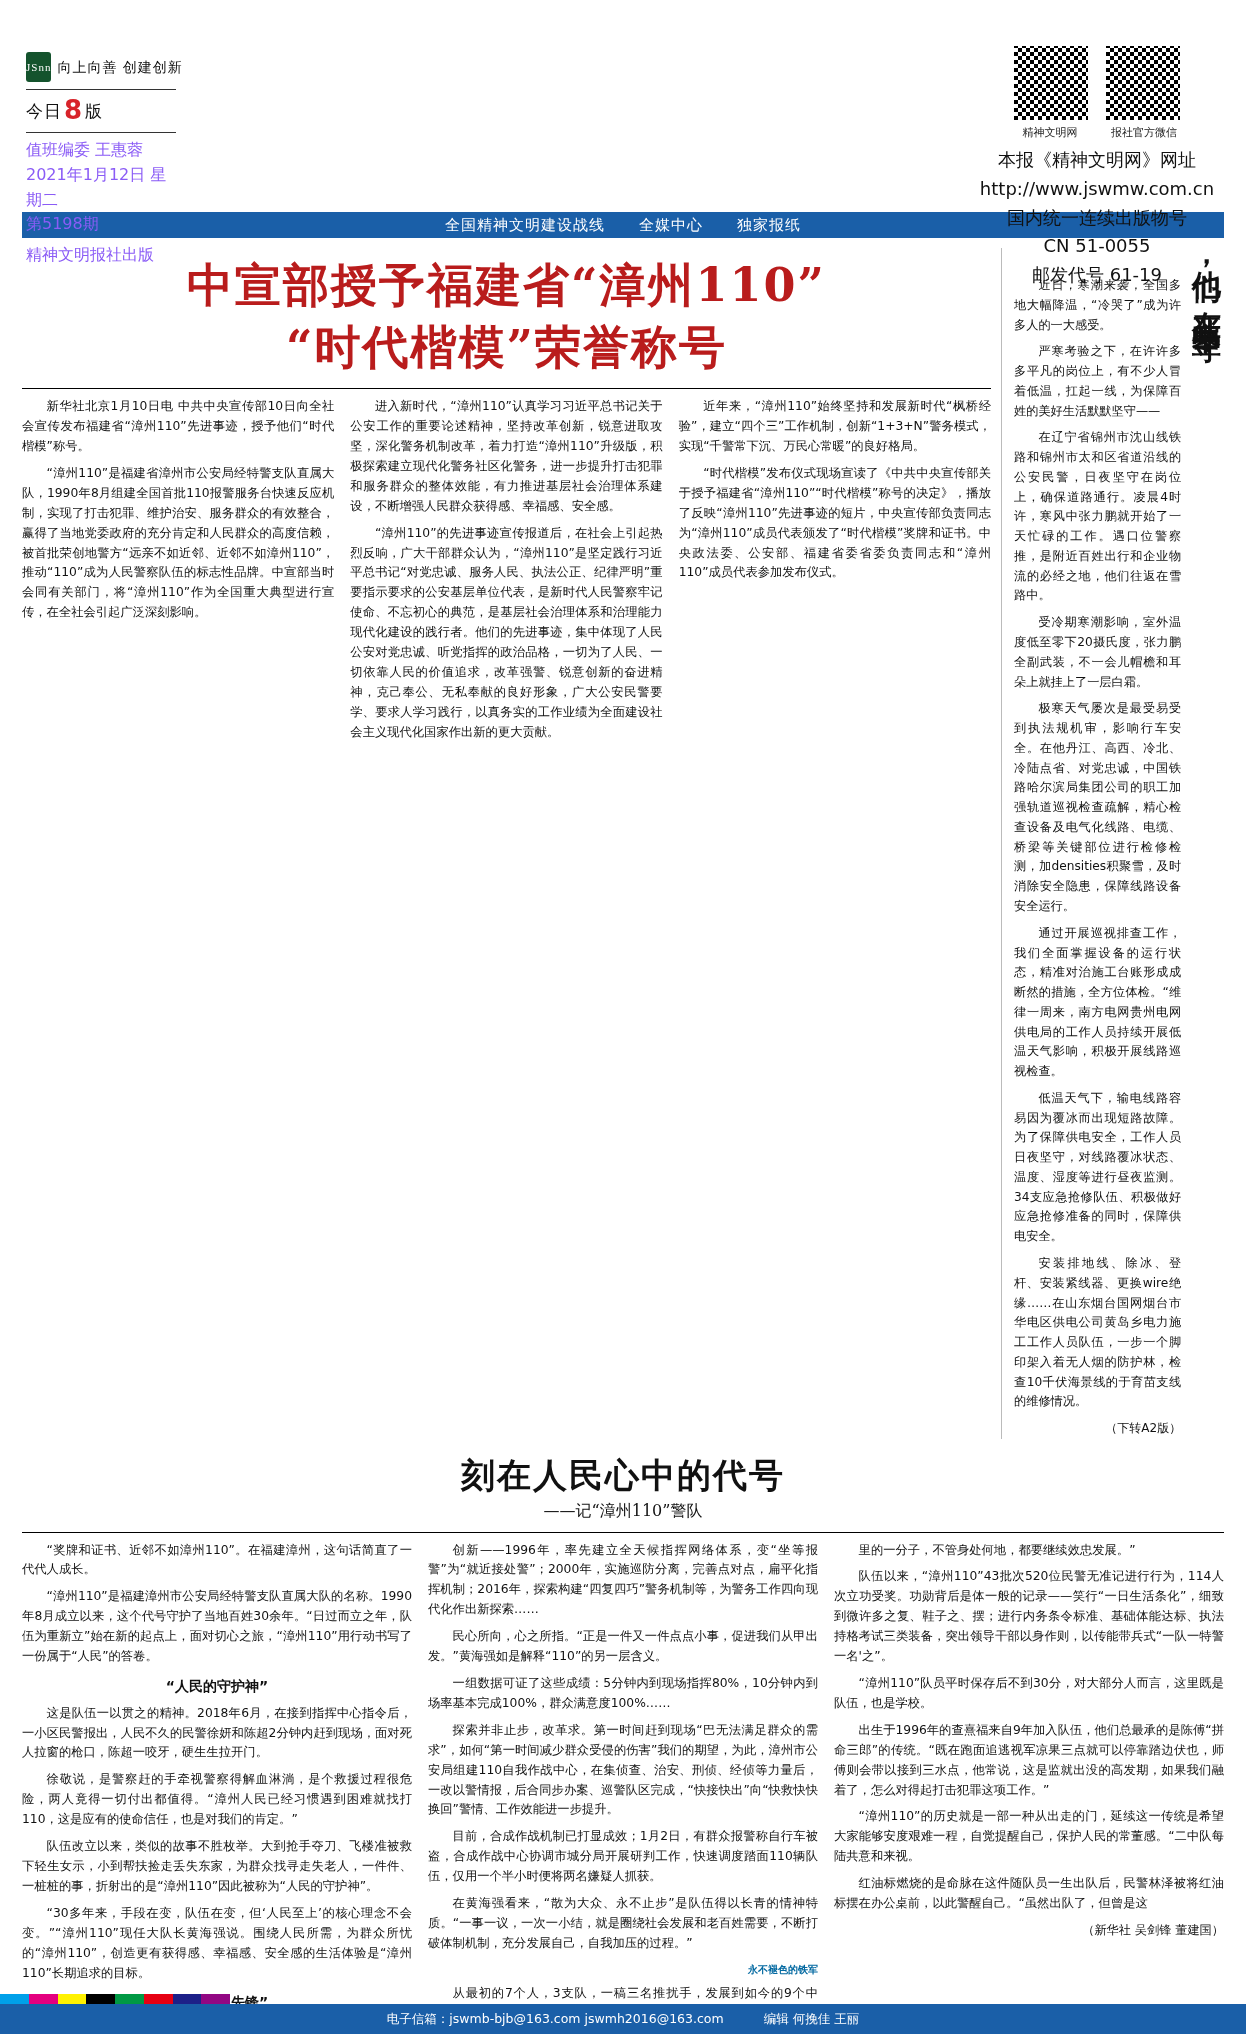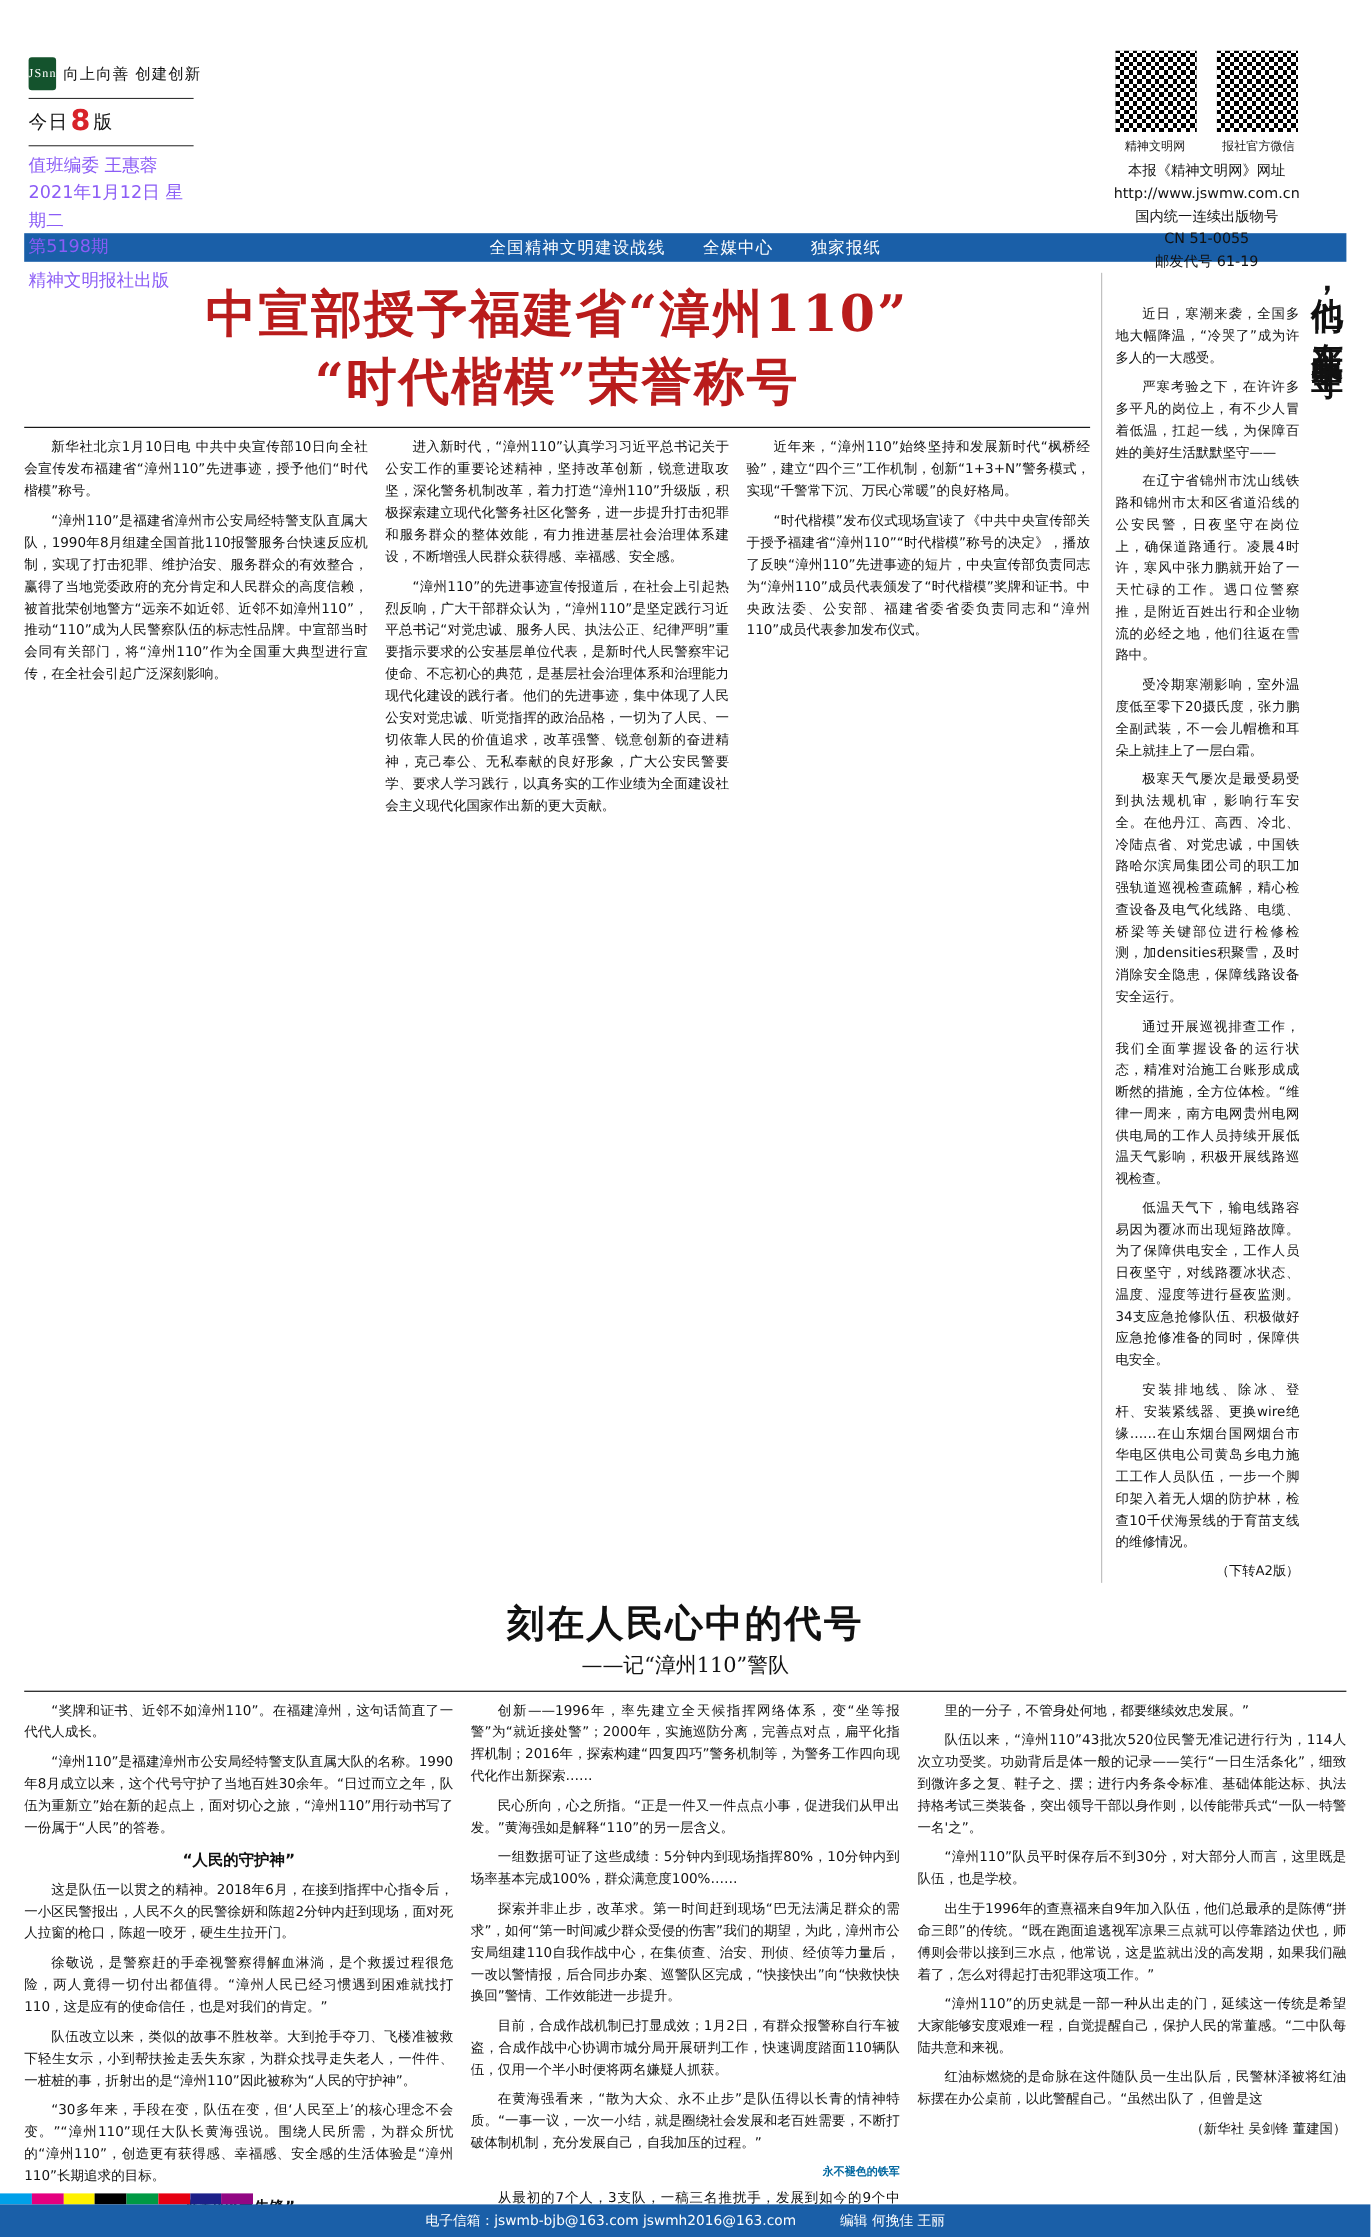--- a/index.html
+++ b/index.html
@@ -47,21 +47,21 @@
     letter-spacing:10px;white-space:nowrap;
   }
   .mh-right{position:absolute;right:24px;top:44px;width:250px;text-align:center;}
   .qr-row{display:flex;justify-content:center;gap:14px;}
   .qr{width:74px;height:74px;background:
      repeating-linear-gradient(0deg,#000 0 4px,#fff 4px 8px),
      repeating-linear-gradient(90deg,#000 0 4px,#fff 4px 8px);
      background-blend-mode:difference;border:2px solid #fff;}
   .qr-cap{display:flex;justify-content:center;gap:10px;font-size:11px;margin-top:3px;color:#222;}
   .qr-cap span{width:84px;}
-  .mh-right-info{font-size:13px;line-height:1.6;margin-top:6px;color:#111;}
+  .mh-right-info{font-size:18px;line-height:1.6;margin-top:6px;color:#111;}
 
   .blueband{
     margin:2px 22px 0 22px;background:#1a5fa8;color:#fff;height:26px;
     display:flex;align-items:center;justify-content:center;gap:34px;
     font-size:15px;letter-spacing:1px;
   }
 
   
   .lead-wrap{display:flex;margin:10px 22px 0 22px;}
   .lead-main{flex:1;padding-right:10px;}
@@ -91,21 +91,21 @@
   }
   .vert-body{font-size:12.2px;line-height:1.62;text-align:justify;margin-top:28px;}
   .vert-body p{margin:0 0 7px 0;text-indent:2em;}
   .vert-more{text-align:right;font-size:12px;margin-top:4px;}
 
   
   .mid-title{
     text-align:center;font-family:"DejaVu Serif","Liberation Serif",serif;font-weight:bold;
     font-size:34px;letter-spacing:2px;margin:14px 0 2px 0;
   }
-  .mid-sub{text-align:center;font-size:19px;margin-bottom:10px;font-family:"DejaVu Serif","Liberation Serif",serif;}
+  .mid-sub{text-align:center;font-size:16px;margin-bottom:10px;font-family:"DejaVu Serif","Liberation Serif",serif;}
   .cap-sign{text-align:right;font-size:12.2px;margin-top:4px;}
 
   
   .footer{
     position:absolute;left:0;bottom:0;width:100%;height:30px;background:#1a5fa8;color:#fff;
     display:flex;align-items:center;justify-content:center;gap:40px;font-size:12.5px;
   }
   .colorbar{position:absolute;left:0;bottom:30px;display:flex;height:10px;width:230px;}
   .colorbar i{flex:1;}
 </style>

